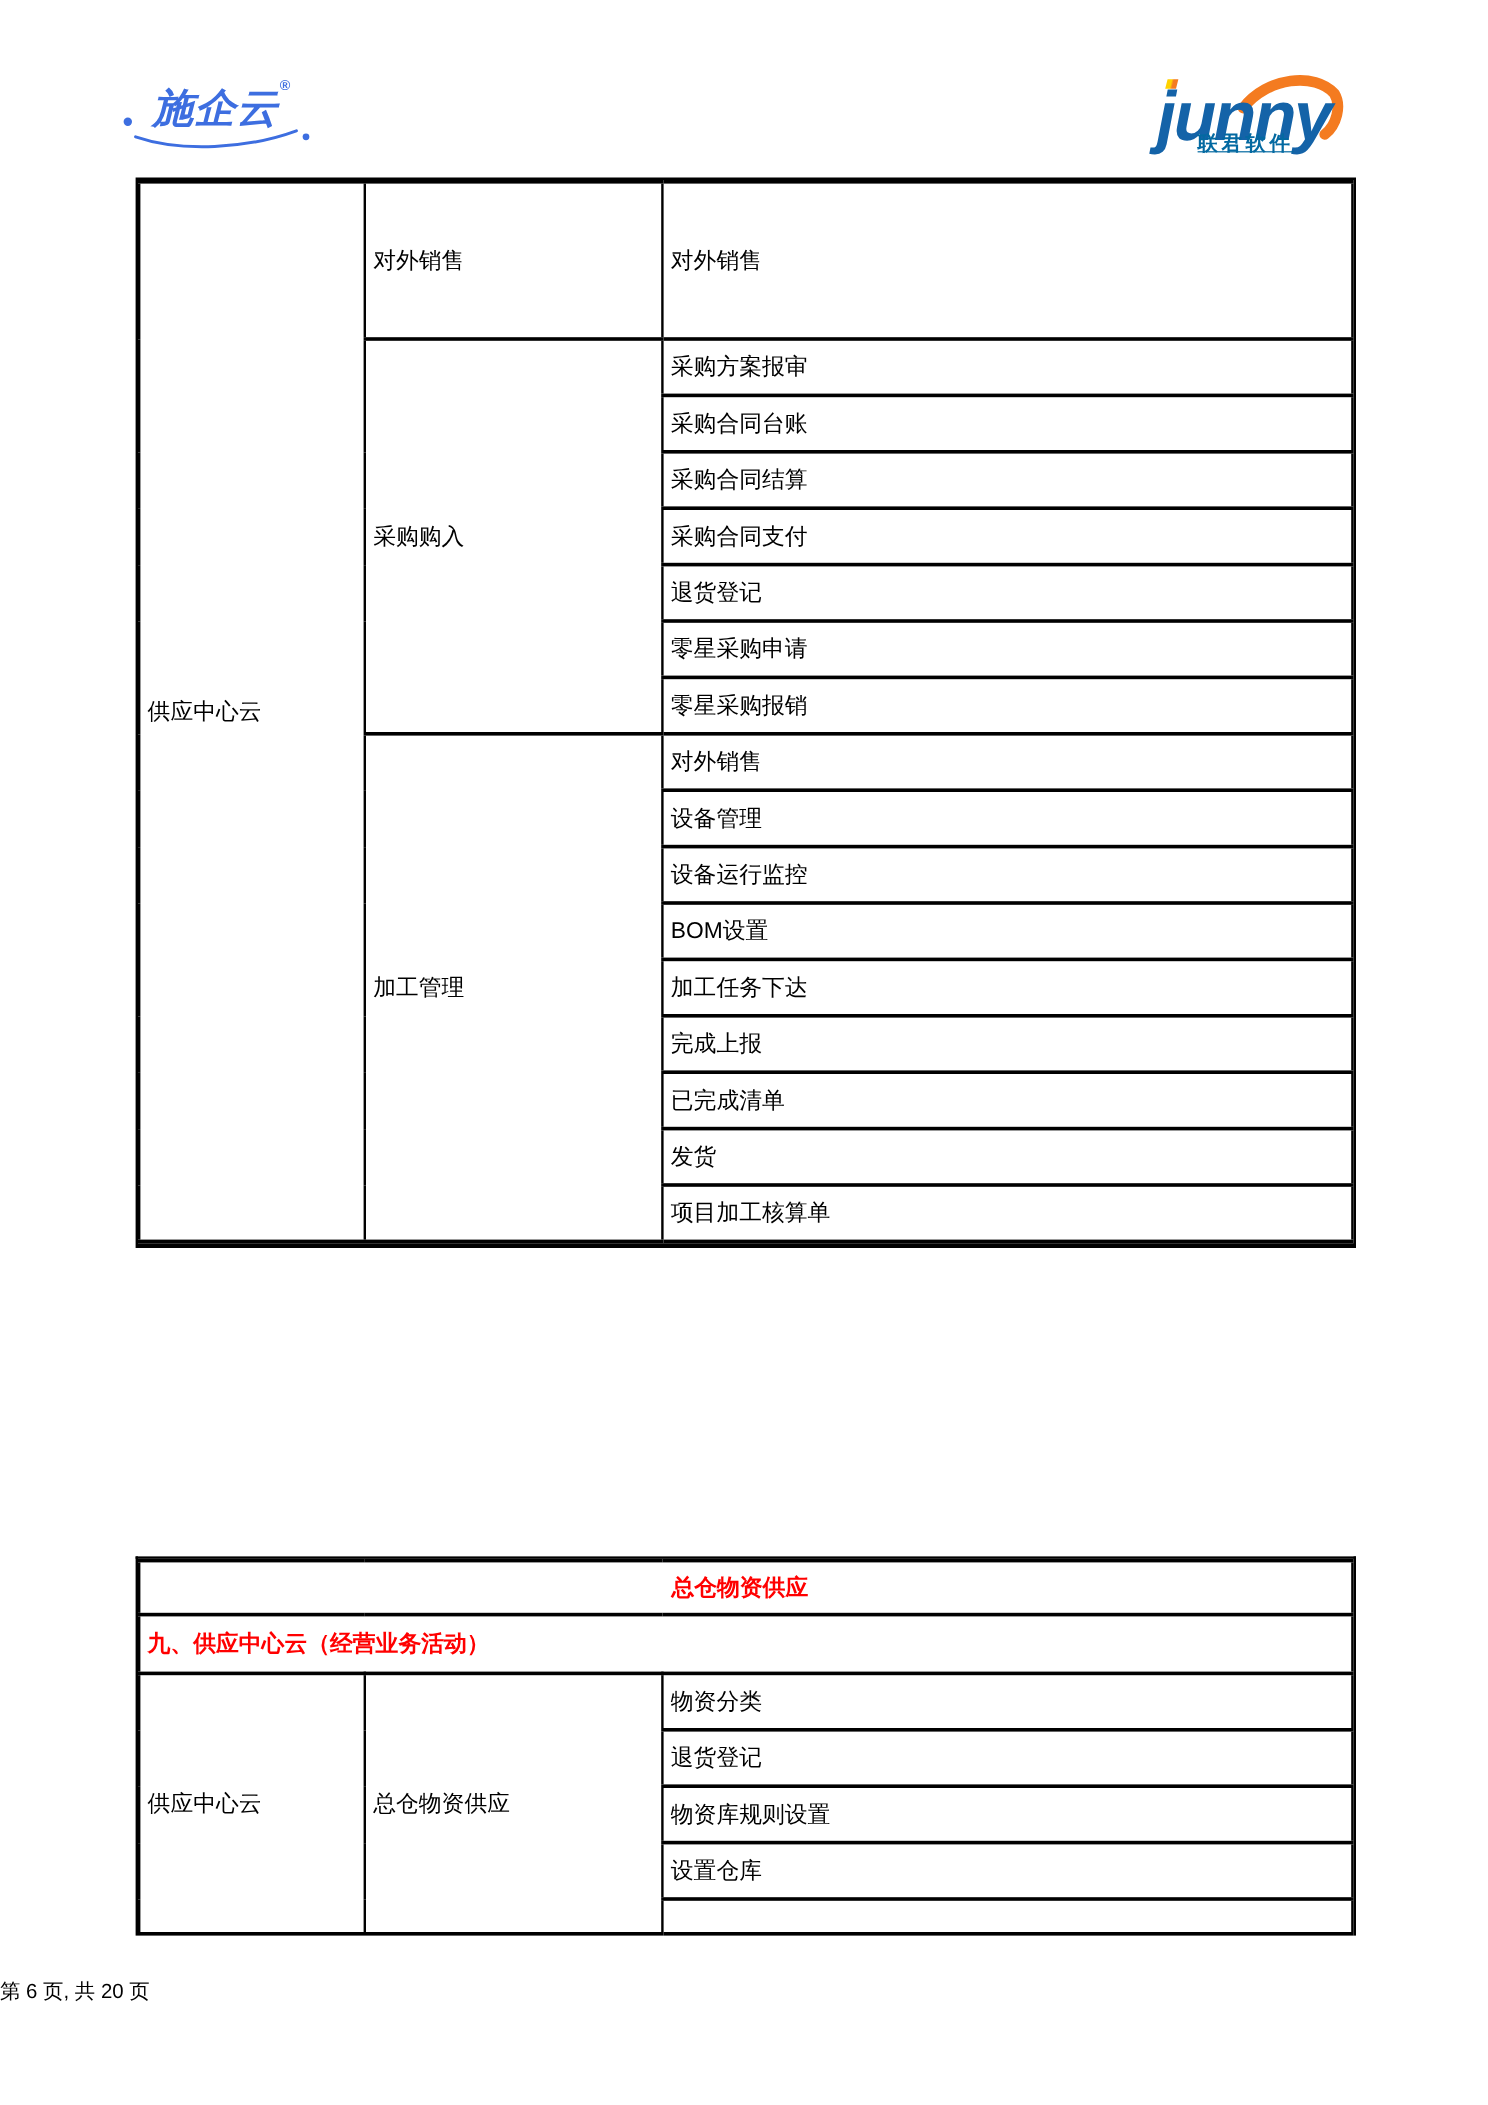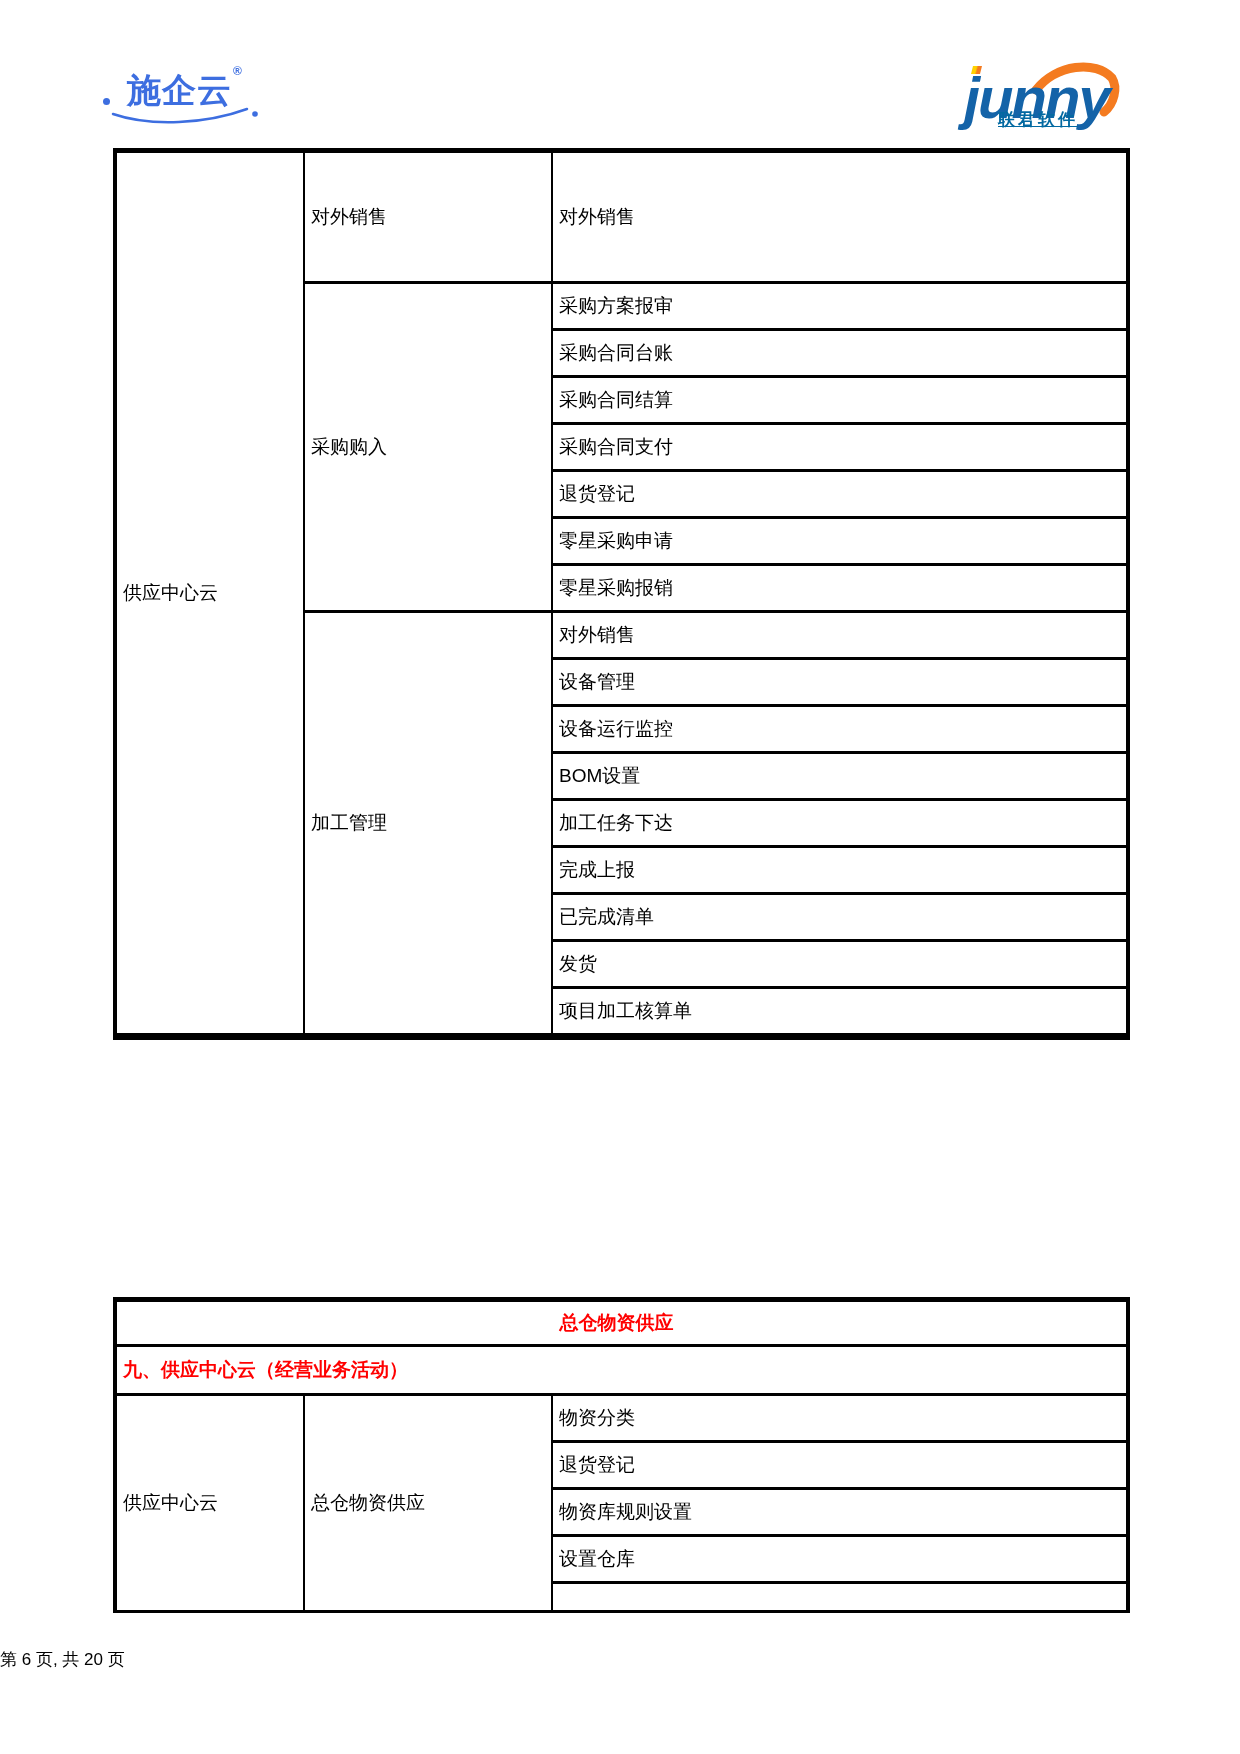--- a/index.html
+++ b/index.html
@@ -1,21 +1,21 @@
 <!DOCTYPE html>
 <html><head>
 <meta charset="utf-8">
 <style>
   html,body{margin:0;padding:0;}
   body{
     width:1240px;height:1754px;position:relative;background:#ffffff;
     font-family:"Liberation Sans","DejaVu Sans",sans-serif;color:#000;overflow:hidden;
   }
   
-  .logo-sqy{position:absolute;left:95px;top:58px;width:170px;height:72px;}
+  .logo-sqy{position:absolute;left:95px;top:58px;width:170px;height:72px;font-style:italic;}
   .logo-sqy .sqy-dot{position:absolute;left:8px;top:40px;width:7px;height:7px;border-radius:50%;background:#3D6EE0;}
   .logo-sqy .sqy-text{position:absolute;left:32px;top:10px;font-size:34px;font-weight:bold;color:#3D6EE0;letter-spacing:1px;}
   .logo-sqy .sqy-reg{position:absolute;left:138px;top:6px;font-size:12px;color:#3D6EE0;font-weight:bold;}
   .logo-sqy svg{position:absolute;left:16px;top:48px;}
 
   .logo-junny{position:absolute;left:950px;top:56px;width:180px;height:72px;}
   .logo-junny svg{position:absolute;left:0;top:0;}
   .logo-junny .junny-text{position:absolute;left:14px;top:8px;font-size:58px;font-weight:bold;font-style:italic;color:#1463A8;letter-spacing:-2px;z-index:2;}
   .logo-junny .junny-tittle{position:absolute;left:22px;top:10px;width:9px;height:8px;background:linear-gradient(90deg,#FFD200 40%,#F47B20 60%);transform:skewX(-14deg);z-index:3;}
   .logo-junny .junny-sub{position:absolute;left:48px;top:52px;font-size:17px;font-weight:bold;color:#0369a1;letter-spacing:3px;z-index:2;text-decoration:underline;}

